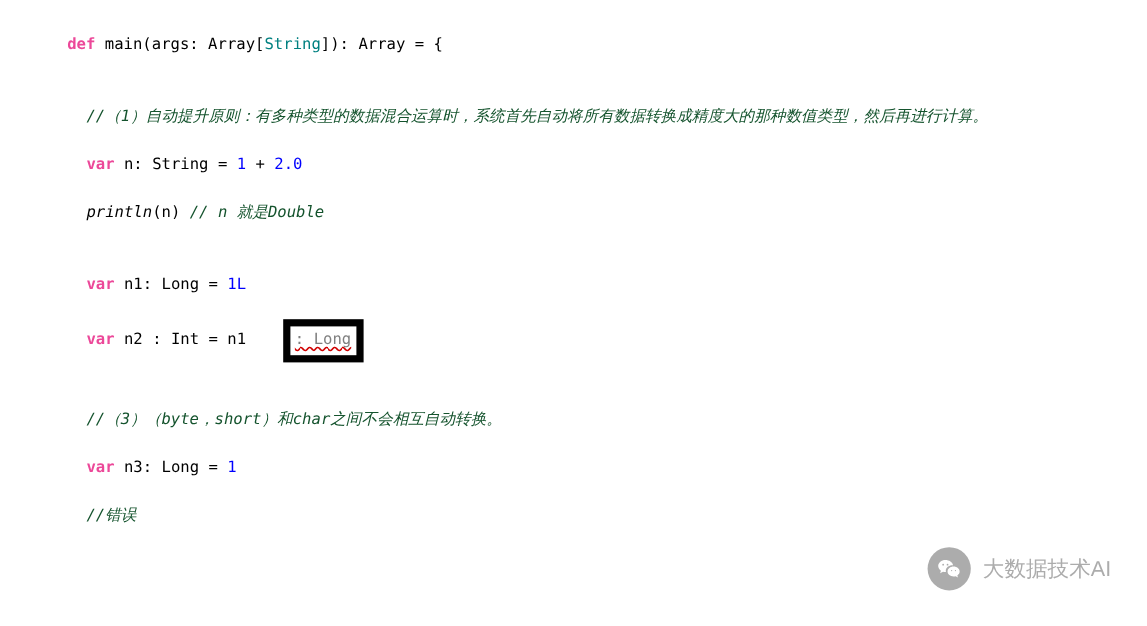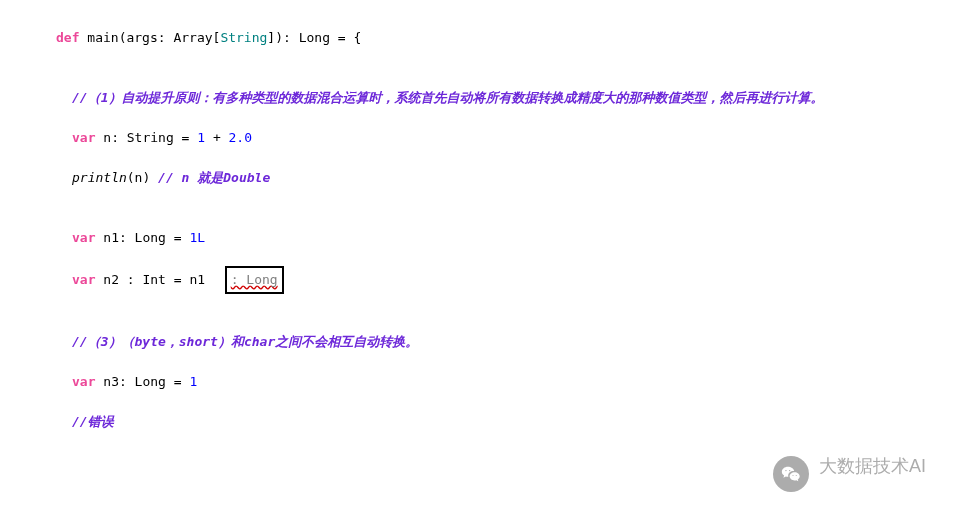--- a/index.html
+++ b/index.html
@@ -18,38 +18,39 @@
     .code {
       white-space: pre;
     }
     .line {
       display: block;
       padding-left: 60px;
     }
     .line.sig { padding-left: 44px; }
     .kw { color: #ec4899; font-weight: bold; }
     .str-type { color: #008080; }
-    .comment { color: #6d28d9; font-style: italic; font-weight: bold; }
+    .comment { color: #14532d; font-style: italic; }
     .num { color: #0000FF; }
     .err-box {
       display: inline-block;
-      border: 2px solid #000000;
+      border: 6px solid #000000;
       padding: 2px 4px;
-      margin: -2px 4px;
+      margin: -2px 15px;
       color: #808080;
     }
     .wavy {
       text-decoration: underline wavy #d00000;
       text-decoration-skip-ink: none;
     }
     .watermark {
       position: absolute;
       right: 30px;
       bottom: 30px;
       display: flex;
+      align-items: center;
       gap: 10px;
       opacity: 0.65;
     }
     .watermark-icon {
       width: 36px;
       height: 36px;
       border-radius: 50%;
       background: #808080;
       display: flex;
       align-items: center;
@@ -60,21 +61,21 @@
       color: #808080;
       font-size: 18px;
       font-family: "Microsoft YaHei", sans-serif;
       font-weight: 500;
     }
   </style>
 </head>
 <body>
 
 <div class="code">
-<span class="line sig"><span class="kw">def</span> <span>main</span><span>(args: Array[</span><span class="str-type">String</span><span>]): Long = {</span></span>
+<span class="line sig"><span class="kw">def</span> <span>main</span><span>(args: Array[</span><span class="str-type">String</span><span>]): Array = {</span></span>
 <span class="line"></span>
 <span class="line"><span class="comment">//（1）自动提升原则：有多种类型的数据混合运算时，系统首先自动将所有数据转换成精度大的那种数值类型，然后再进行计算。</span></span>
 <span class="line"><span class="kw">var</span><span> n: String = </span><span class="num">1</span><span> + </span><span class="num">2.0</span></span>
 <span class="line"><span style="font-style:italic">println</span><span>(n) </span><span class="comment">// n 就是Double</span></span>
 <span class="line"></span>
 <span class="line"><span class="kw">var</span><span> n1: Long = </span><span class="num">1L</span></span>
 <span class="line"><span class="kw">var</span><span> n2 : Int = n1  </span><span class="err-box"><span class="wavy">: Long</span></span></span>
 <span class="line"></span>
 <span class="line"><span class="comment">//（3）（byte，short）和char之间不会相互自动转换。</span></span>
 <span class="line"><span class="kw">var</span><span> n3: Long = </span><span class="num">1</span></span>

